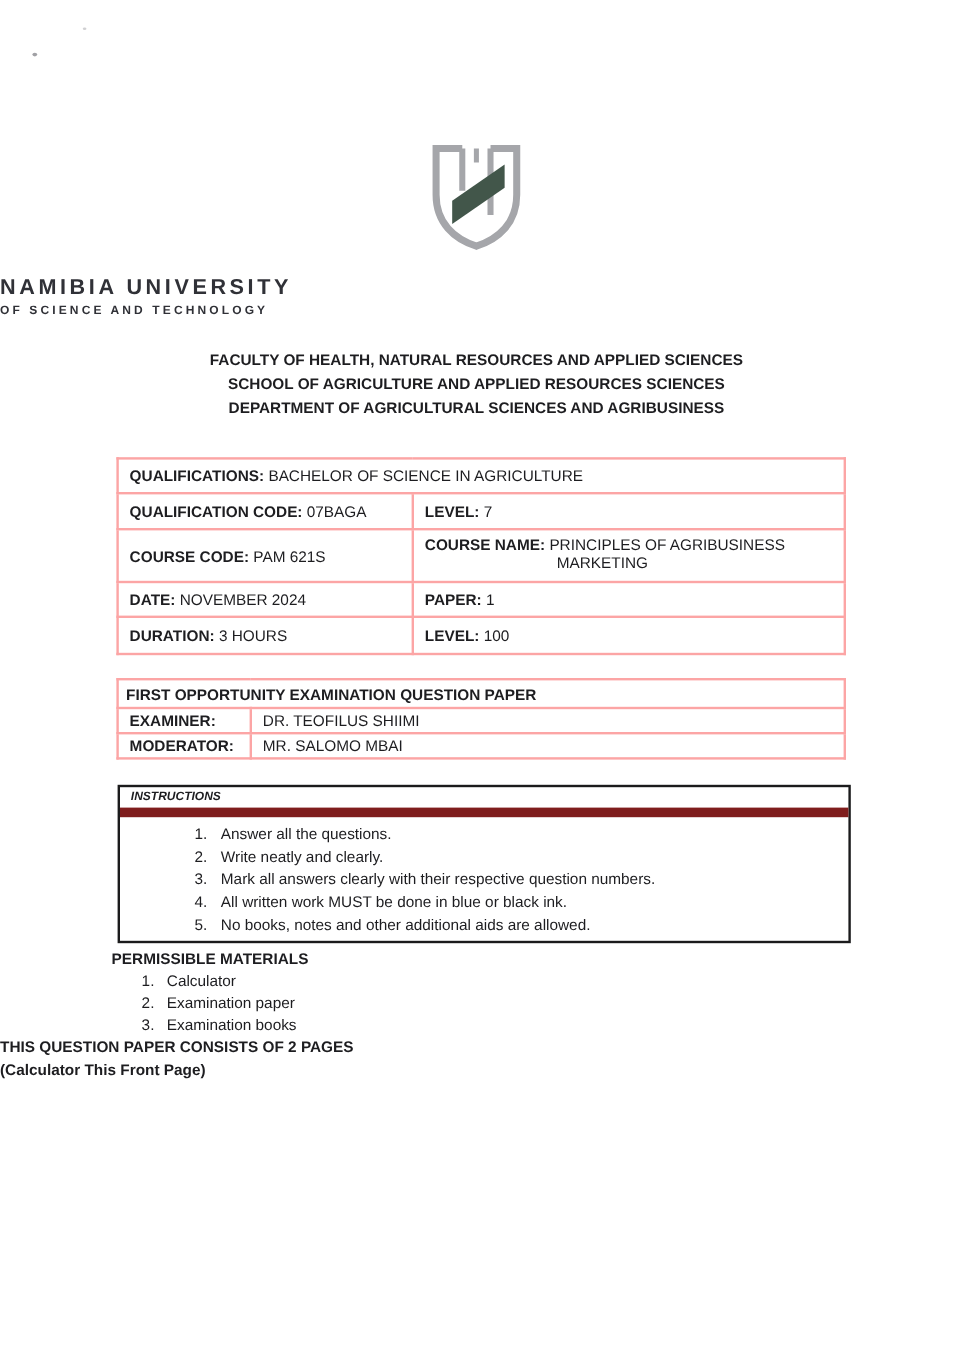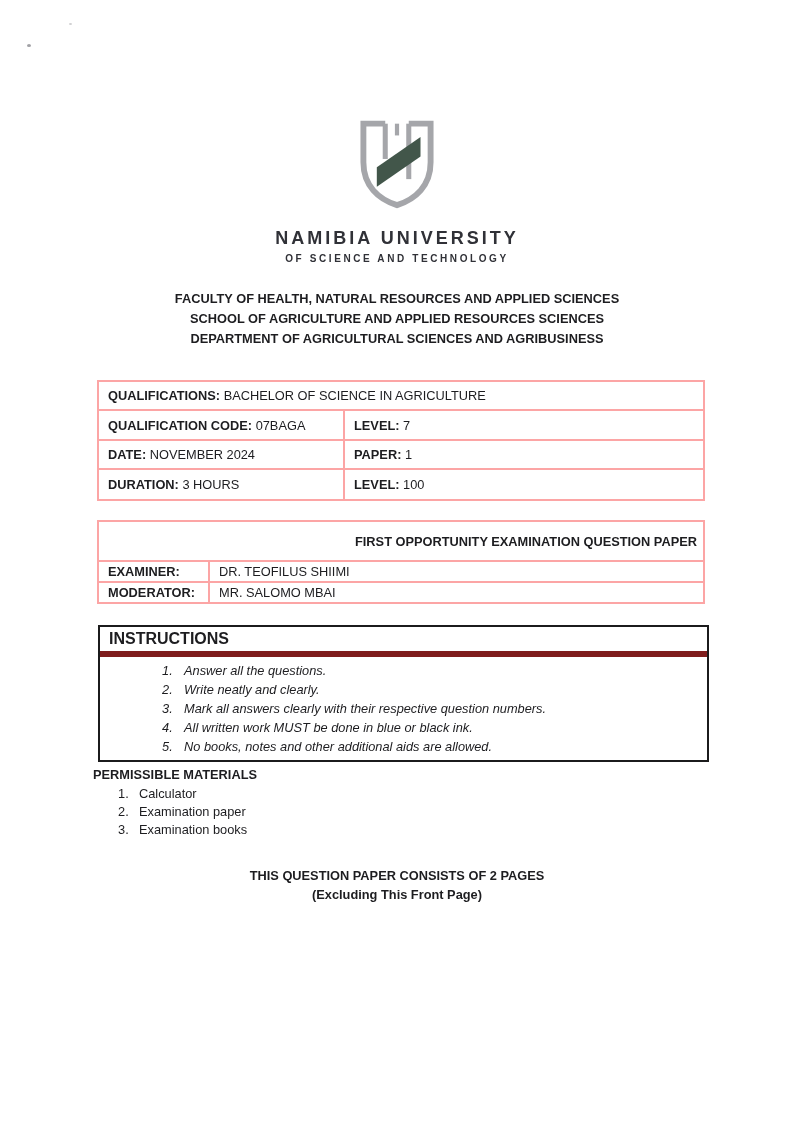--- a/index.html
+++ b/index.html
@@ -10,58 +10,58 @@
     color:#1d1d20;
   }
   .speck { position:absolute; background:#8a8a8e; border-radius:50%; }
   .speck-1 { left:27px; top:44px; width:4px; height:3px; opacity:.8; }
   .speck-2 { left:69px; top:23px; width:3px; height:2px; opacity:.4; }
 
   
   .logo-wrap { margin-top:116px; text-align:center; }
   .logo-wrap svg { width:84px; height:96px; }
 
-  .wordmark { text-align:center; margin-top:12px; color:#303137; }
+  .wordmark { margin-top:12px; color:#303137; }
   .wordmark-l1 { font-size:18px; font-weight:bold; letter-spacing:3px; }
   .wordmark-l2 { font-size:10px; font-weight:bold; letter-spacing:2.6px; margin-top:4px; }
 
   
   .faculty { margin-top:25px; text-align:center; font-weight:bold; font-size:12.8px; line-height:20px; }
 
   
   table { border-collapse:collapse; table-layout:fixed; font-size:12.8px; }
   td { border:2px solid #fca5a5; padding:4px 9px; vertical-align:middle; }
   .lbl { font-weight:bold; }
 
   .course-table { margin:31px 0 0 97px; width:606px; }
   .course-table col.c1 { width:246px; }
   .course-table col.c2 { width:360px; }
   .course-name-line2 { text-align:center; margin-right:44px; }
 
   .exam-table { margin:19px 0 0 97px; width:606px; }
   .exam-table col.c1 { width:111px; }
   .exam-table col.c2 { width:495px; }
-  .exam-table .title-cell { text-align:right; font-weight:bold; height:40px; padding:3px 6px; }
+  .exam-table .title-cell { text-align:left; font-weight:bold; height:24px; padding:3px 6px; }
   .exam-table td { height:21px; padding:2px 9px; }
 
   
   .instructions-box { margin:21px 0 0 98px; width:611px; border:2px solid #1b1b1c; }
-  .instructions-title { font-weight:bold; font-size:16px; padding:3px 9px; border-bottom:6px solid #7f1d1d; }
-  .instructions-list { list-style:none; counter-reset:inst; padding:4px 24px 4px 62px;font-style:italic; }
+  .instructions-title { font-weight:bold; font-size:10px; padding:3px 9px; border-bottom:8px solid #7f1d1d;font-style:italic; }
+  .instructions-list { list-style:none; counter-reset:inst; padding:4px 24px 4px 62px; }
   .instructions-list li { counter-increment:inst; font-size:12.8px; line-height:19px; }
   .instructions-list li::before { content:counter(inst) "."; display:inline-block; width:22px; }
 
   
   .perm-title { margin:5px 0 0 93px; font-weight:bold; font-size:12.8px; }
   .perm-list { list-style:none; counter-reset:perm; margin:3px 0 0 118px; }
   .perm-list li { counter-increment:perm; font-size:12.8px; line-height:18px; }
   .perm-list li::before { content:counter(perm) "."; display:inline-block; width:21px; }
 
   
-  .footer-note { margin-top:27px; text-align:center; font-weight:bold; font-size:12.8px; line-height:19px; }
+  .footer-note { margin-top:0; text-align:left; font-weight:bold; font-size:12.8px; line-height:19px; }
 </style>
 </head>
 <body>
 
 <div class="speck speck-1"></div>
 <div class="speck speck-2"></div>
 
 <div class="logo-wrap">
   <svg viewBox="0 0 100 112">
     <path d="M36,8 H10 V54 C10,82 28,98 50,105 C72,98 90,82 90,54 V8 H64" fill="none" stroke="#a5a6aa" stroke-width="7"></path>
@@ -96,20 +96,33 @@
     </td>
   </tr>
   <tr>
     <td style="height:30px;">
       <span class="lbl">QUALIFICATION CODE:</span>
       <span>07BAGA</span>
     </td>
     <td>
       <span class="lbl">LEVEL:</span>
       <span>7</span>
+    </td>
+  </tr>
+  <tr>
+    <td style="height:44px;">
+      <span class="lbl">COURSE CODE:</span>
+      <span>PAM 621S</span>
+    </td>
+    <td style="vertical-align:top;">
+      <div>
+        <span class="lbl">COURSE NAME:</span>
+        <span>PRINCIPLES OF AGRIBUSINESS</span>
+      </div>
+      <div class="course-name-line2">MARKETING</div>
     </td>
   </tr>
   <tr>
     <td style="height:29px;">
       <span class="lbl">DATE:</span>
       <span>NOVEMBER 2024</span>
     </td>
     <td>
       <span class="lbl">PAPER:</span>
       <span>1</span>
@@ -161,14 +174,14 @@
 
 <div class="perm-title">PERMISSIBLE MATERIALS</div>
 <ol class="perm-list">
   <li>Calculator</li>
   <li>Examination paper</li>
   <li>Examination books</li>
 </ol>
 
 <div class="footer-note">
   <div>THIS QUESTION PAPER CONSISTS OF 2 PAGES</div>
-  <div>(Excluding This Front Page)</div>
+  <div>(Calculator This Front Page)</div>
 </div>
 
 </body></html>

